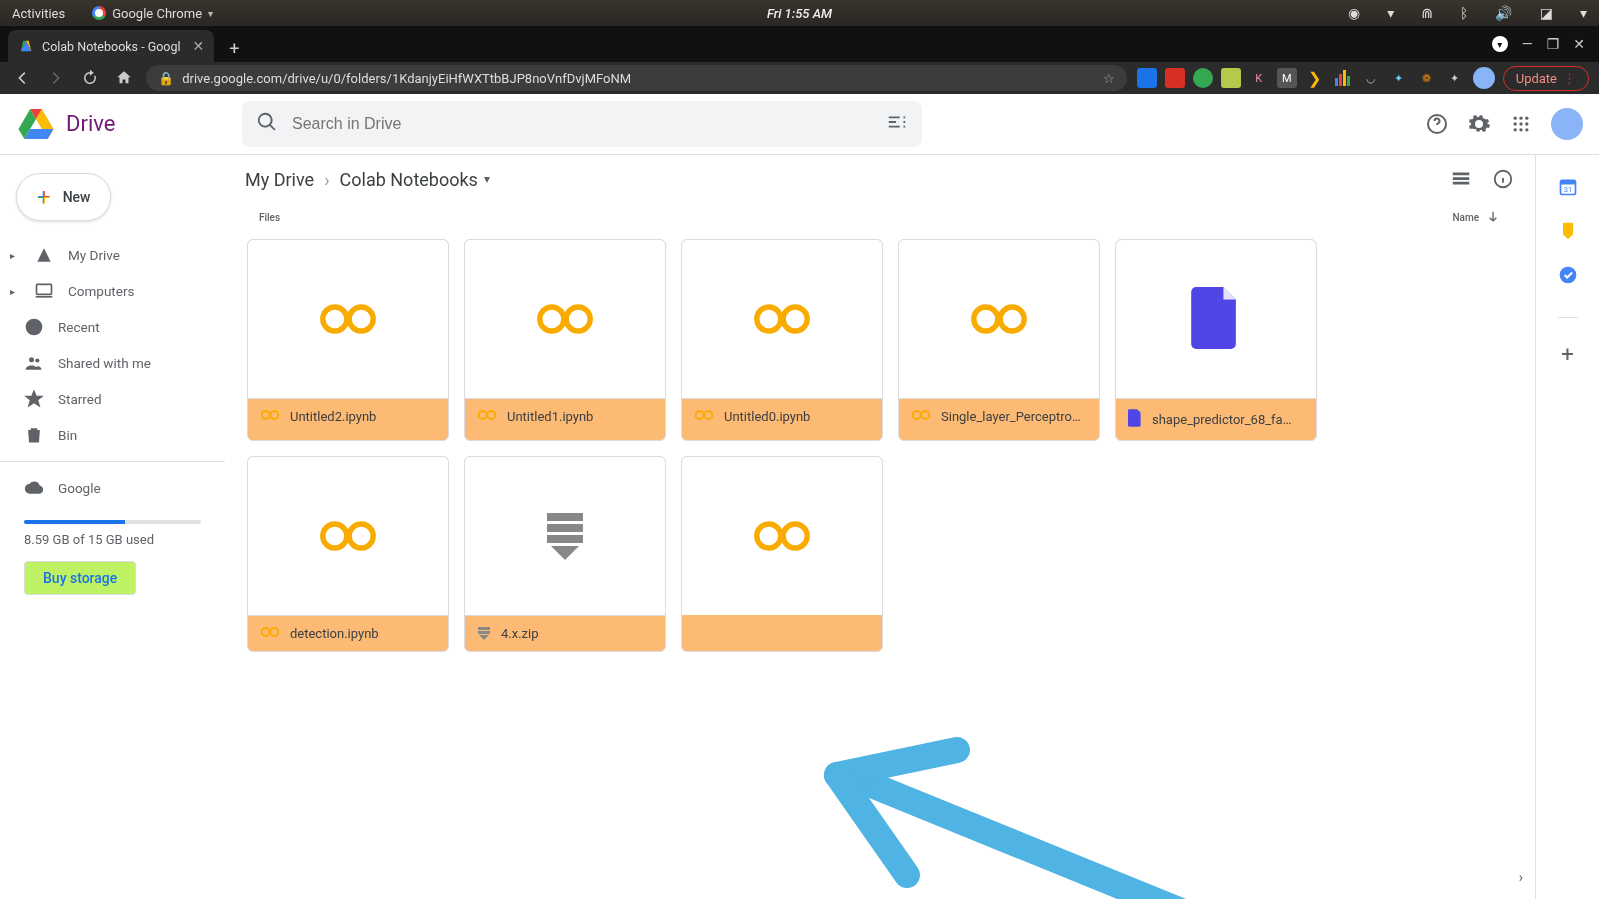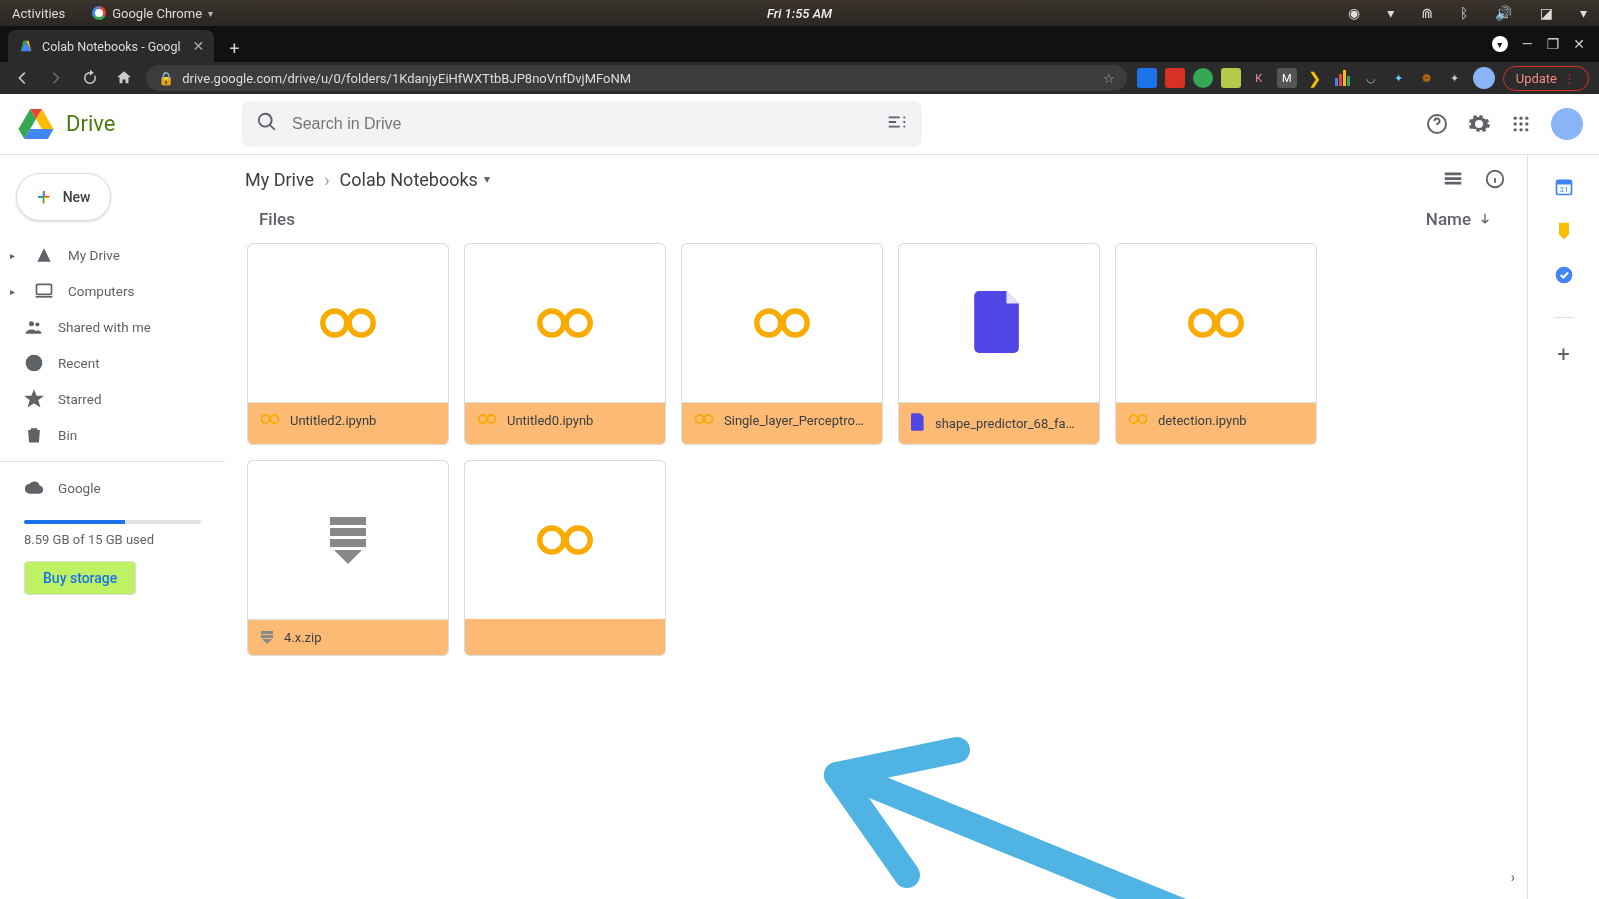--- a/index.html
+++ b/index.html
@@ -33,21 +33,21 @@
   .ext-row { display:flex; gap:8px; align-items:center; }
   .ext { width:20px; height:20px; border-radius:3px; display:flex; align-items:center; justify-content:center; font-size:11px; color:#fff; }
   .avatar-sm { width:22px; height:22px; border-radius:50%; background:#8ab4f8; }
   .update-btn { border:1px solid #d93025; color:#f28b82; padding:4px 12px; border-radius:14px; font-size:13px; cursor:pointer; display:flex; align-items:center; gap:6px; }
 
   
   .app { display:flex; flex-direction:column; height:calc(899px - 26px - 36px - 32px); background:#fff; }
   .drive-header { height:60px; display:flex; align-items:center; padding:0 16px; gap:16px; border-bottom:1px solid transparent; }
   .drive-logo { display:flex; align-items:center; gap:10px; width:210px; cursor:pointer; }
   .drive-logo svg { width:40px; height:40px; }
-  .drive-logo-txt { font-size:22px; color:#4d7c0f; }
+  .drive-logo-txt { font-size:22px; color:#701a75; }
   .search { flex:0 0 680px; height:46px; background:#f1f3f4; border-radius:8px; display:flex; align-items:center; padding:0 14px; gap:14px; }
   .search input { flex:1; border:none; background:transparent; font-size:16px; outline:none; color:#3c4043; }
   .search .magnify, .search .tune { color:#5f6368; cursor:pointer; }
   .hdr-right { margin-left:auto; display:flex; align-items:center; gap:18px; }
   .hdr-icon { width:24px; height:24px; color:#5f6368; cursor:pointer; display:flex; align-items:center; justify-content:center; }
   .avatar-lg { width:32px; height:32px; border-radius:50%; background:#8ab4f8; cursor:pointer; }
 
   .body-row { display:flex; flex:1; position:relative; border-top:1px solid #e0e0e0; }
 
   
@@ -63,21 +63,21 @@
   .storage-fill { height:100%; background:#1a73e8; }
   .storage-txt { font-size:13px; color:#5f6368; }
   .buy-btn { margin-top:14px; border:1px solid #dadce0; color:#1a73e8; padding:8px 18px; border-radius:4px; font-size:14px; font-weight:500; cursor:pointer; background:#bef264; width:fit-content; }
 
   
   .main { flex:1; padding:12px 20px; position:relative; overflow:hidden; }
   .crumbs { display:flex; align-items:center; gap:10px; font-size:18px; color:#3c4043; margin-bottom:4px; }
   .crumbs .chev { color:#9aa0a6; }
   .crumbs .current { display:flex; align-items:center; gap:6px; cursor:pointer; }
   .crumbs-right { margin-left:auto; display:flex; gap:18px; color:#5f6368; }
-  .section-head { display:flex; justify-content:space-between; align-items:flex-end; padding:14px 14px; color:#5f6368; font-size:17px; font-weight:500; }
+  .section-head { display:flex; justify-content:space-between; align-items:center; padding:14px 14px; color:#5f6368; font-size:10px; font-weight:500; }
   .sort { display:flex; align-items:center; gap:6px; cursor:pointer; }
   .sort svg{width:16px;height:16px;fill:#5f6368;}
 
   .grid { display:grid; grid-template-columns: repeat(5, 202px); gap:15px; padding:0 2px; }
   .tile { border:1px solid #dadce0; border-radius:6px; overflow:hidden; cursor:pointer; background:#fdba74; }
   .tile .thumb { height:158px; display:flex; align-items:center; justify-content:center; background:#fff; }
   .tile .meta { border-top:1px solid #dadce0; padding:10px 12px; display:flex; align-items:center; gap:10px; font-size:13px; color:#3c4043; }
   .tile .meta .fname { white-space:nowrap; overflow:hidden; text-overflow:ellipsis; }
 
   .colab-ico-lg { width:60px; height:36px; }
@@ -89,21 +89,21 @@
   .zip-tri { width:0;height:0;border-left:14px solid transparent;border-right:14px solid transparent;border-top:14px solid #888; }
 
   .file-thumb svg { width:50px; height:62px; }
   .file-ico-sm { width:14px; height:18px; flex-shrink:0; }
 
   .zip-sm { width:14px; display:flex; flex-direction:column; align-items:center; flex-shrink:0;}
   .zip-sm .b{width:12px;height:3px;background:#888;margin-bottom:1px;}
   .zip-sm .t{width:0;height:0;border-left:5px solid transparent;border-right:5px solid transparent;border-top:5px solid #888;}
 
   
-  .side-panel { width:72px; border-left:1px solid #e0e0e0; display:flex; flex-direction:column; align-items:center; gap:24px; padding-top:22px; }
+  .side-panel { width:64px; border-left:1px solid #e0e0e0; display:flex; flex-direction:column; align-items:center; gap:24px; padding-top:22px; }
   .sp-icon { width:20px; height:20px; cursor:pointer; }
 
   
   .arrow-overlay { position:absolute; left:592px; top:570px; pointer-events:none; }
 
   .footer-chev { position:absolute; right:12px; bottom:14px; color:#5f6368; cursor:pointer; }
 </style>
 </head>
 <body>
 
@@ -267,33 +267,33 @@
       </div>
       <div class="side-item">
         <span class="expand">▸</span>
         <svg viewBox="0 0 24 24">
             <rect x="3" y="4" width="18" height="12" rx="1" fill="none" stroke="#5f6368" stroke-width="2"></rect>
             <path d="M2 18h20v2H2z"></path>
           </svg>
         <span>Computers</span>
       </div>
       <div class="side-item nx">
+        <svg viewBox="0 0 24 24" fill="none" stroke="#5f6368" stroke-width="2">
+            <circle cx="12" cy="12" r="9"></circle>
+            <path d="M12 7v5l3 2"></path>
+          </svg>
+        <span>Recent</span>
+      </div>
+      <div class="side-item nx">
         <svg viewBox="0 0 24 24">
             <circle cx="9" cy="8" r="3"></circle>
             <circle cx="16" cy="9" r="2.5"></circle>
             <path d="M2 20c0-3 3-5 7-5s7 2 7 5zm12 0c0-1.5.5-3 2-4 3 0 5 2 5 4z"></path>
           </svg>
         <span>Shared with me</span>
-      </div>
-      <div class="side-item nx">
-        <svg viewBox="0 0 24 24" fill="none" stroke="#5f6368" stroke-width="2">
-            <circle cx="12" cy="12" r="9"></circle>
-            <path d="M12 7v5l3 2"></path>
-          </svg>
-        <span>Recent</span>
       </div>
       <div class="side-item nx">
         <svg viewBox="0 0 24 24" fill="none" stroke="#5f6368" stroke-width="2">
             <path d="M12 3l2.5 6H21l-5 4 2 7-6-4-6 4 2-7-5-4h6.5z"></path>
           </svg>
         <span>Starred</span>
       </div>
       <div class="side-item nx">
         <svg viewBox="0 0 24 24" fill="none" stroke="#5f6368" stroke-width="2">
             <path d="M5 7h14M9 7V5h6v2m-9 0l1 13h10l1-13"></path>
@@ -356,20 +356,35 @@
                 <circle cx="28" cy="30" r="20" class="colab-ring"></circle>
                 <circle cx="72" cy="30" r="20" class="colab-ring"></circle>
               </svg>
             </div>
     <div class="meta">
       <span><svg class="colab-ico-sm" viewBox="0 0 100 60">
                   <circle cx="28" cy="30" r="20" class="colab-ring"></circle>
                   <circle cx="72" cy="30" r="20" class="colab-ring"></circle>
                 </svg></span>
       <span class="fname">Untitled2.ipynb</span>
+    </div>
+          </div>
+          <div class="tile">
+    <div class="thumb">
+              <svg class="colab-ico-lg" viewBox="0 0 100 60">
+                <circle cx="28" cy="30" r="20" class="colab-ring"></circle>
+                <circle cx="72" cy="30" r="20" class="colab-ring"></circle>
+              </svg>
+            </div>
+    <div class="meta">
+      <span><svg class="colab-ico-sm" viewBox="0 0 100 60">
+                  <circle cx="28" cy="30" r="20" class="colab-ring"></circle>
+                  <circle cx="72" cy="30" r="20" class="colab-ring"></circle>
+                </svg></span>
+      <span class="fname">Untitled1.ipynb</span>
     </div>
           </div>
           <div class="tile">
     <div class="thumb">
               <svg class="colab-ico-lg" viewBox="0 0 100 60">
                 <circle cx="28" cy="30" r="20" class="colab-ring"></circle>
                 <circle cx="72" cy="30" r="20" class="colab-ring"></circle>
               </svg>
             </div>
     <div class="meta">

